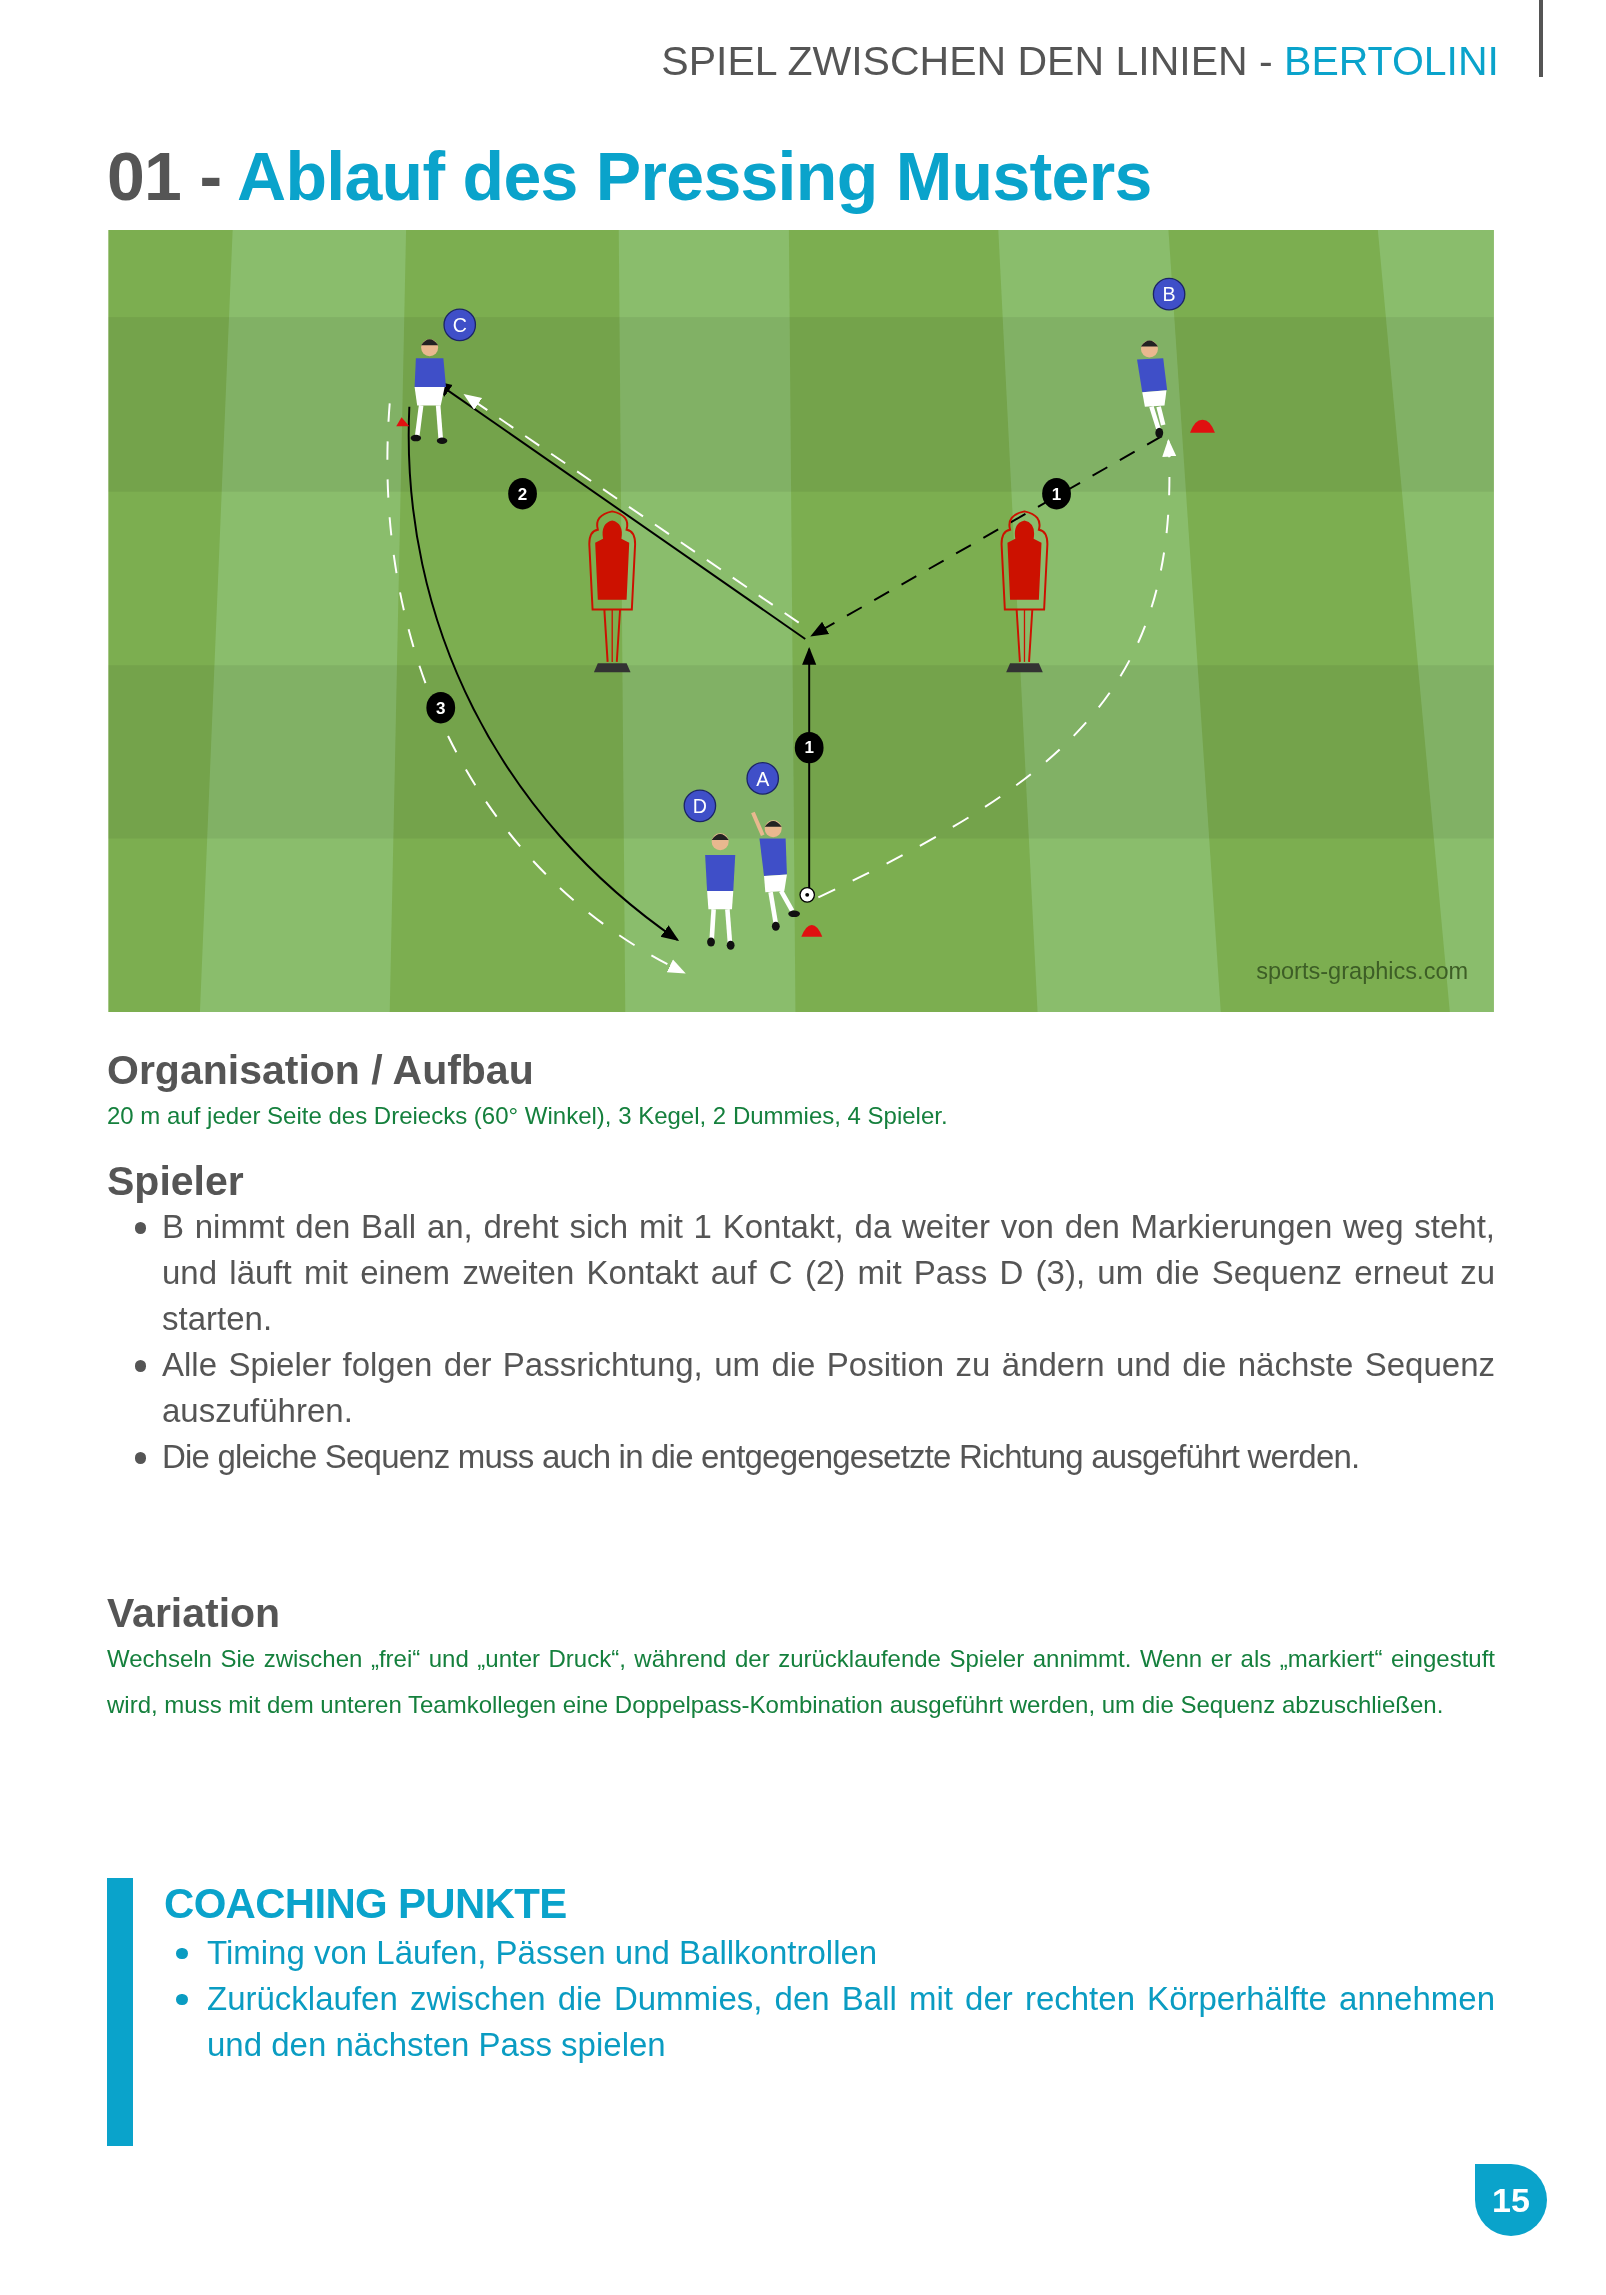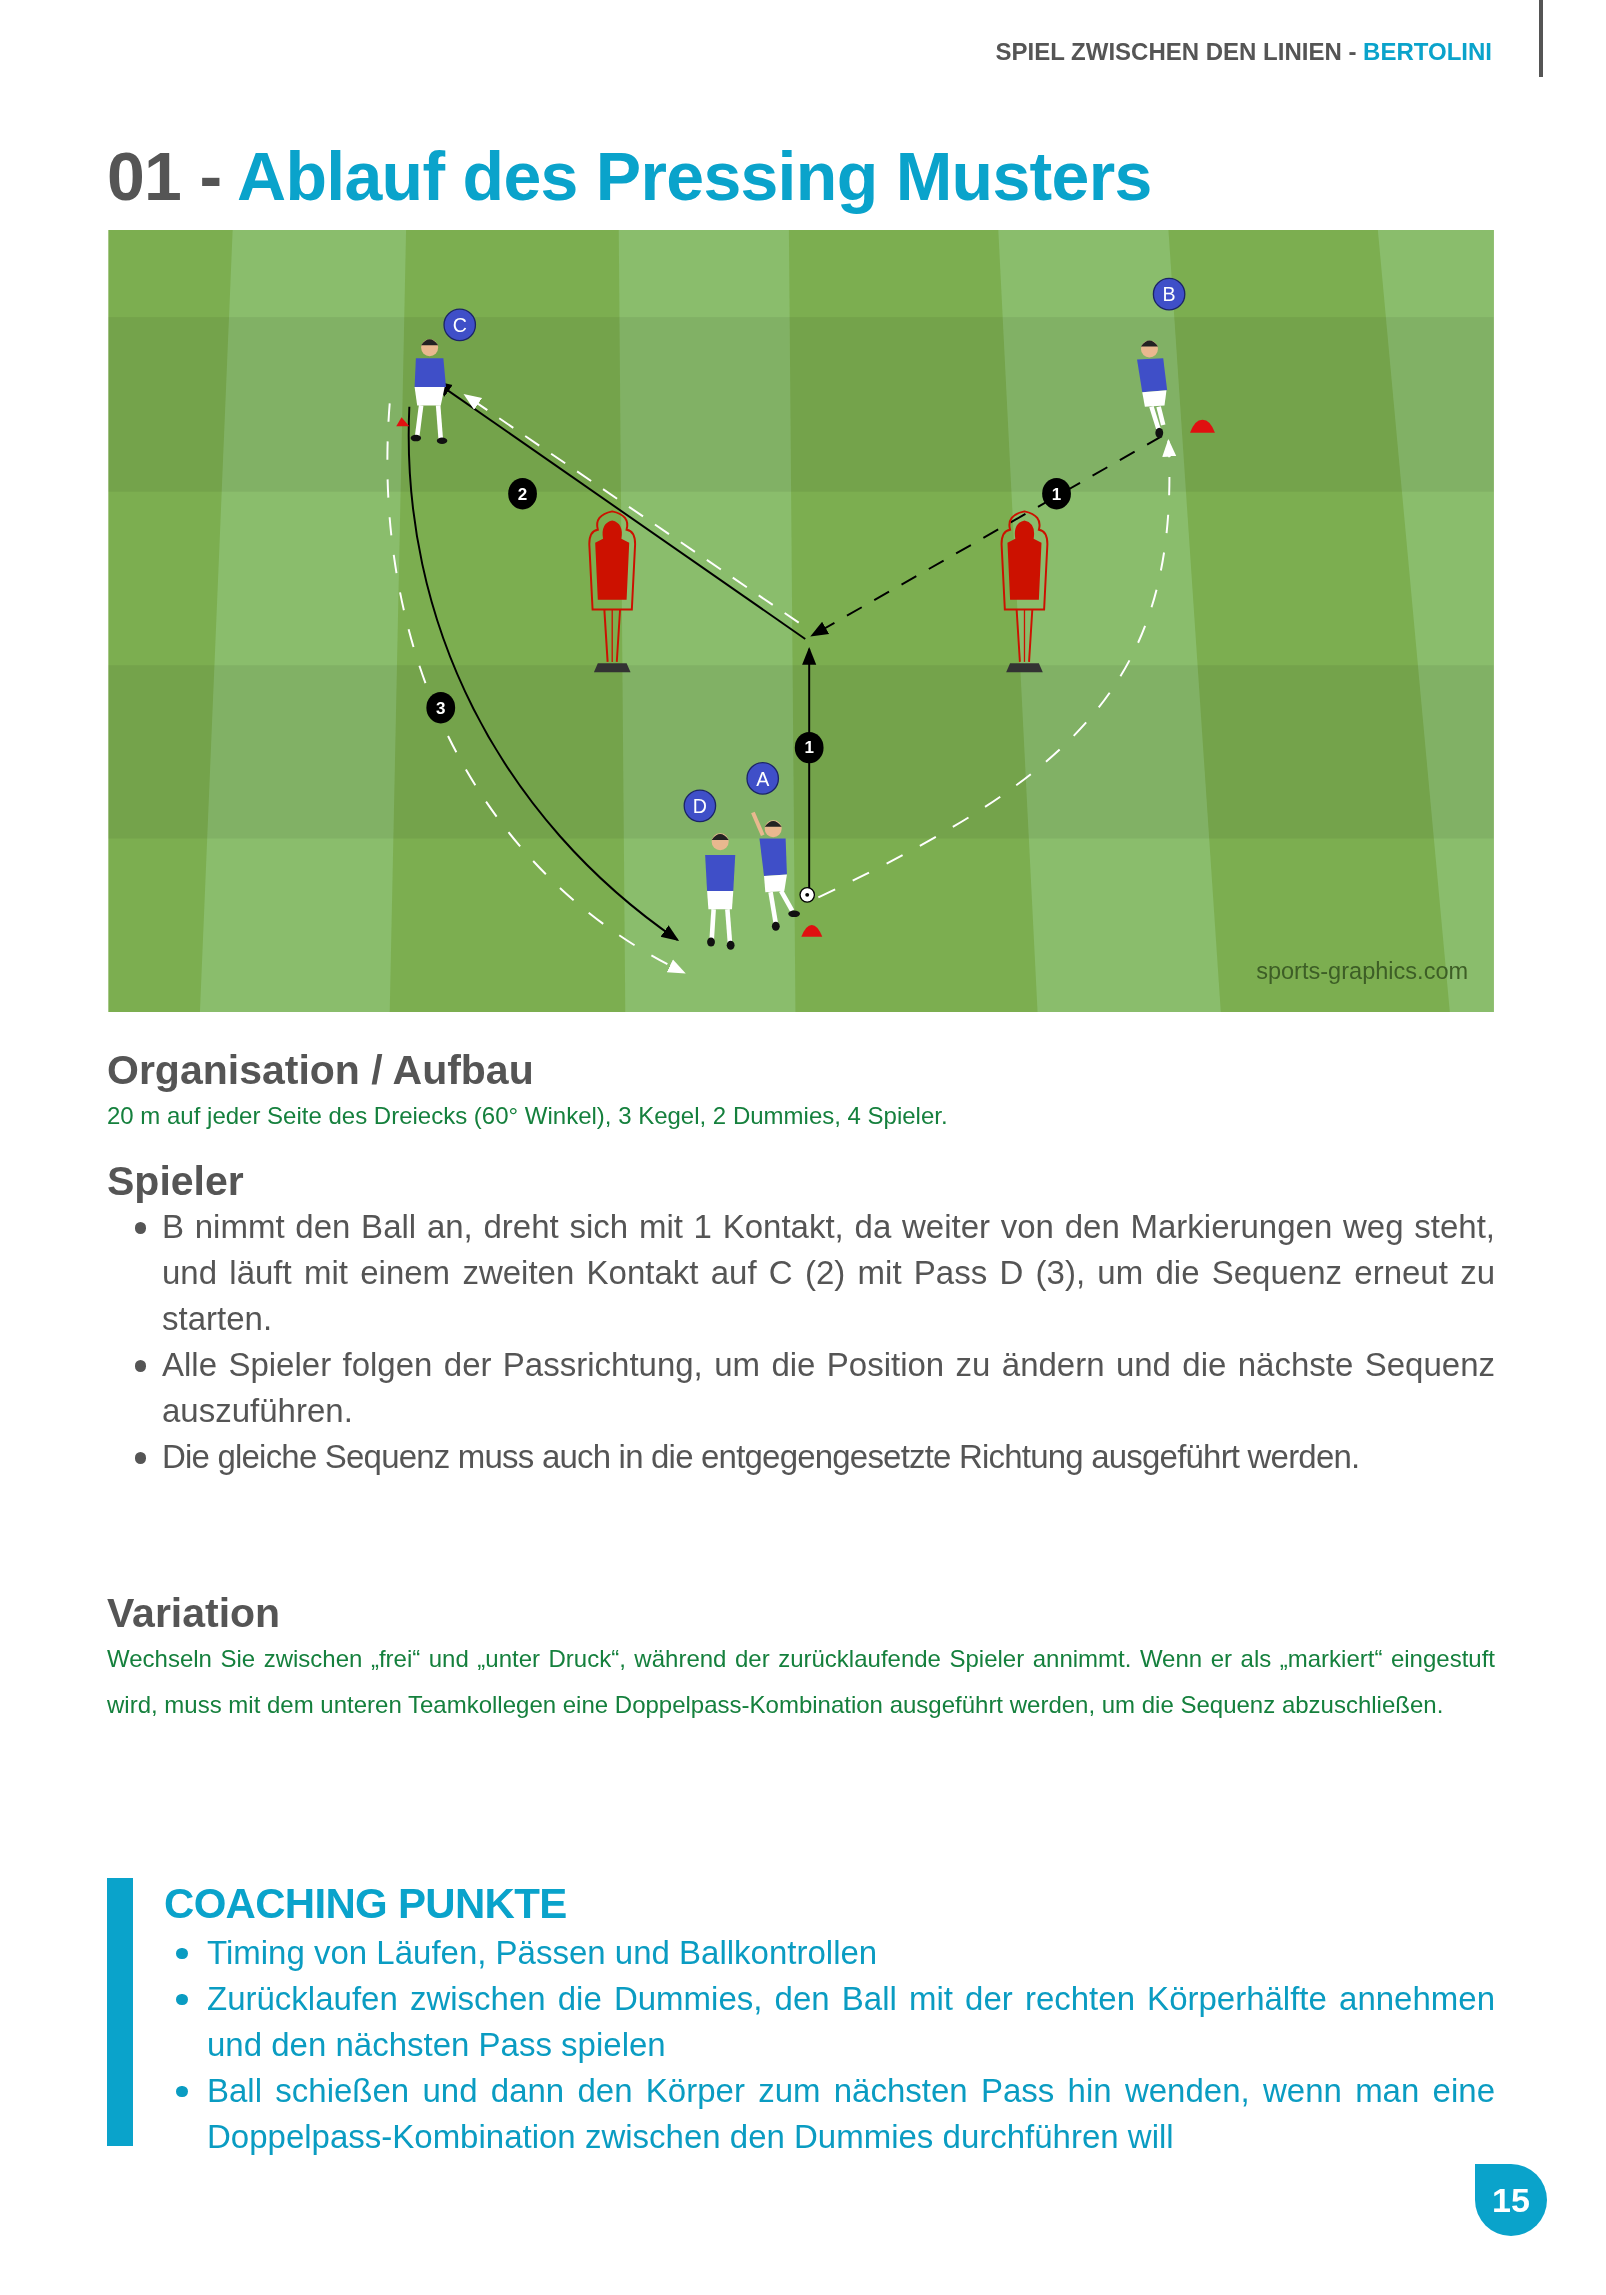--- a/index.html
+++ b/index.html
@@ -1,22 +1,22 @@
 <!DOCTYPE html>
 <html style="font-size:10.5px"><head>
 <meta charset="utf-8">
 <style>
   * { margin: 0; padding: 0; box-sizing: border-box; }
   html, body { width: 1607px; height: 2295px; background: #ffffff; overflow: hidden; }
   body { position: relative; font-family: "Liberation Sans", "DejaVu Sans", sans-serif; color: #555555; }
 
   .running-header {
-    position: absolute; top: 38px; right: 115px;
-    font-family: "Liberation Sans", sans-serif; font-weight: bold;
-    font-size: 24px; letter-spacing: 0px; color: #555555; white-space: nowrap;
+    position: absolute; top: 38px; right: 108px;
+    font-family: "Liberation Sans", sans-serif; font-weight: normal;
+    font-size: 41px; letter-spacing: 0px; color: #555555; white-space: nowrap;
   }
   .running-header .accent { color: #0aa3cb; }
   .header-rule {
     position: absolute; top: 0; left: 1539px; width: 3.9px; height: 77px; background: #555555;
   }
 
   .page-title {
     position: absolute; top: 137px; left: 107px;
     font-family: "Liberation Sans", sans-serif; font-weight: bold;
     font-size: 68px; color: #555555; white-space: nowrap; letter-spacing: -0.7px;
@@ -237,19 +237,18 @@
   <p class="body-text justify">Wechseln Sie zwischen „frei“ und „unter Druck“, während der zurücklaufende Spieler annimmt. Wenn er als „markiert“ eingestuft wird, muss mit dem unteren Teamkollegen eine Doppelpass-Kombination ausgeführt werden, um die Sequenz abzuschließen.</p>
 </div>
 
 <div class="coaching">
   <div class="bar"></div>
   <div class="content">
     <h2 class="heading">COACHING PUNKTE</h2>
     <ul class="bullets">
       <li><span class="dot"></span><span>Timing von Läufen, Pässen und Ballkontrollen</span></li>
       <li><span class="dot"></span><span>Zurücklaufen zwischen die Dummies, den Ball mit der rechten Körperhälfte annehmen und den nächsten Pass spielen</span></li>
-      <li><span class="dot"></span><span>Ball schießen und dann den Körper zum nächsten Pass hin wenden, wenn man eine Doppelpass-Kombination zwischen den Dummies durchführen will</span></li>
     </ul>
   </div>
 </div>
 
 <div class="page-number">15</div>
 
 
 </body></html>

